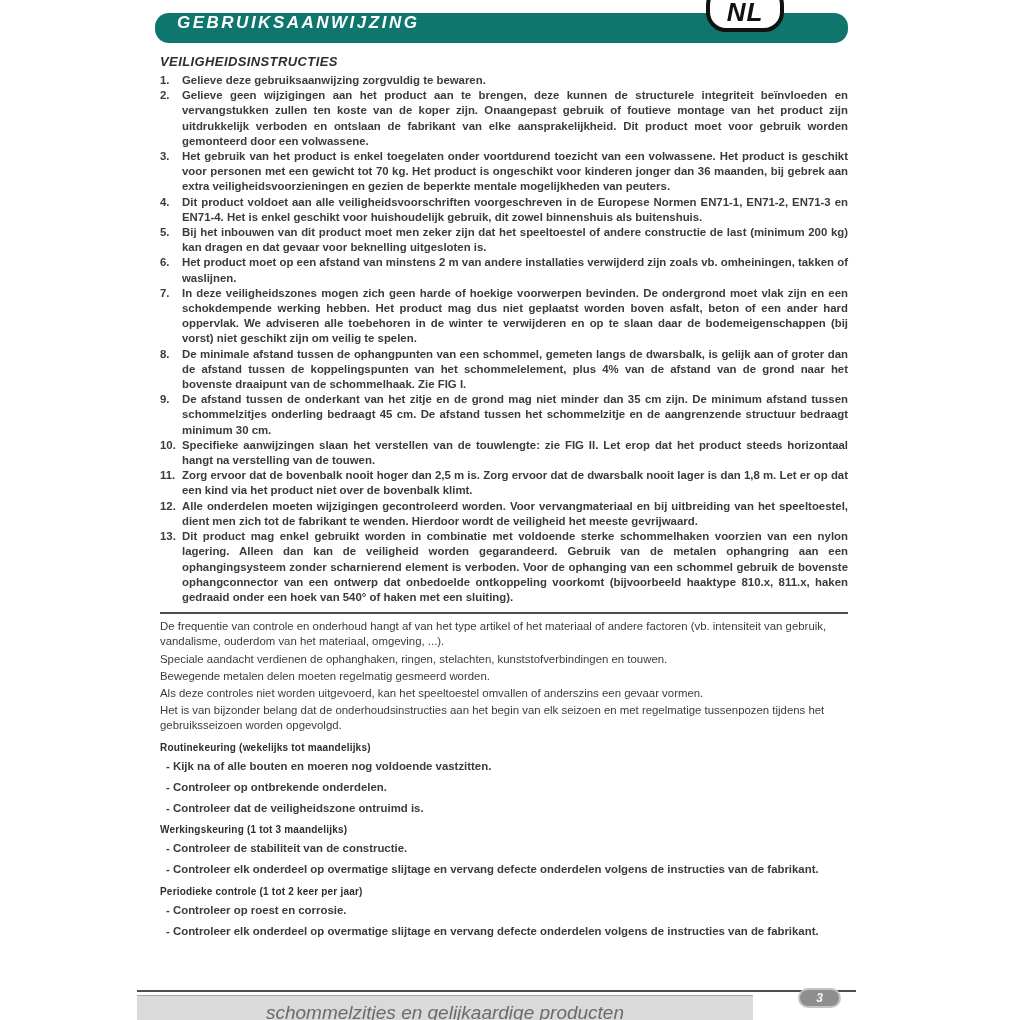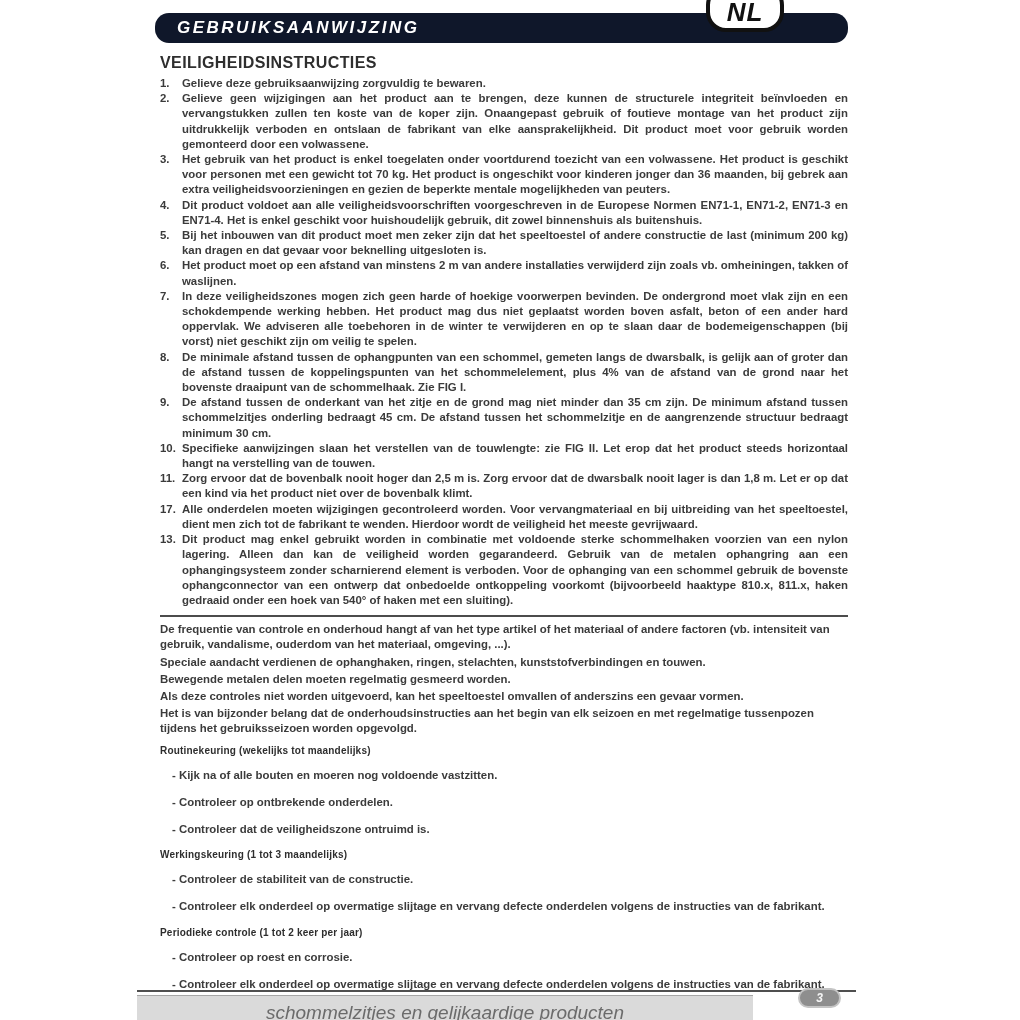--- a/index.html
+++ b/index.html
@@ -3,67 +3,67 @@
 <meta charset="utf-8">
 <style>
   html,body{margin:0;padding:0;background:#fff;}
   .page{
     position:relative;width:1020px;height:1020px;overflow:hidden;background:#fff;
     font-family:"Liberation Sans","DejaVu Sans",sans-serif;color:#3b3b3b;
   }
   
   .header-bar{
     position:absolute;left:155px;top:13px;width:693px;height:30px;
-    background:#0f172a;border-radius:14px;display:flex;align-items:center;
+    background:#0f766e;border-radius:14px;display:flex;
   }
   .header-title{
     color:#ffffff;font-weight:bold;font-style:italic;font-size:17px;
     letter-spacing:2.5px;padding-left:22px;white-space:nowrap;
   }
   .nl-badge{
     position:absolute;left:706px;top:-15px;width:78px;height:47px;
     background:#ffffff;border:4px solid #111;border-radius:20px;
     display:flex;align-items:center;justify-content:center;box-sizing:border-box;
   }
   .nl-badge span{
     font-weight:bold;font-style:italic;font-size:26px;color:#111;
     letter-spacing:1px;transform:translateY(4px);
   }
   
   .content{position:absolute;left:160px;top:54px;width:688px;}
   .sec-head{
-    margin:0 0 4px 0;font-size:16px;font-weight:bold;
+    margin:0 0 4px 0;font-size:13px;font-weight:bold;font-style:italic;
     color:#2e2e2e;letter-spacing:0.4px;
   }
   .num-list{width:100%;}
   .num-item{display:flex;align-items:flex-start;}
   .num-item .num{
     flex:0 0 22px;font-weight:bold;font-size:11.4px;line-height:15.2px;
   }
   .num-item .txt{
     flex:1;font-weight:bold;font-size:11.4px;line-height:15.2px;
     text-align:justify;
   }
   .divider{
     border:none;border-top:2px solid #4c4c4c;margin:7px 0 5px 0;
   }
   .big-head{
     margin:0 0 5px 0;font-size:16.5px;font-weight:bold;font-style:italic;
     color:#2b2b2b;letter-spacing:0.2px;
   }
   .para{
-    margin:0 0 2px 0;font-weight:bold;font-size:11.4px;line-height:15.2px;
+    margin:0 0 2px 0;font-weight:normal;font-size:11.4px;line-height:15.2px;
     text-align:left;
   }
   .sub-title{
     margin:8px 0 2px 0;font-size:10px;font-weight:bold;color:#2e2e2e;
     letter-spacing:0.2px;
   }
   .dash-item{
-    margin:12px;font-weight:bold;font-size:11.4px;line-height:15.2px;
+    margin:6px;font-weight:bold;font-size:11.4px;line-height:15.2px;
     text-align:justify;
   }
   
   .footer-line{
     position:absolute;left:137px;top:990px;width:719px;height:2px;background:#4f4f4f;
   }
   .page-badge{
     position:absolute;left:798px;top:988px;width:43px;height:20px;
     background:#8e8e8e;border:2px solid #c4c4c4;border-radius:11px;
     box-sizing:border-box;display:flex;align-items:center;justify-content:center;
@@ -148,21 +148,21 @@
           <span class="num">10.</span>
           <div class="txt">Specifieke aanwijzingen slaan het verstellen van de touwlengte: zie FIG II. Let erop dat het product steeds horizontaal hangt na verstelling van de touwen.</div>
         </div>
 
         <div class="num-item">
           <span class="num">11.</span>
           <div class="txt">Zorg ervoor dat de bovenbalk nooit hoger dan 2,5 m is. Zorg ervoor dat de dwarsbalk nooit lager is dan 1,8 m. Let er op dat een kind via het product niet over de bovenbalk klimt.</div>
         </div>
 
         <div class="num-item">
-          <span class="num">17.</span>
+          <span class="num">12.</span>
           <div class="txt">Alle onderdelen moeten wijzigingen gecontroleerd worden. Voor vervangmateriaal en bij uitbreiding van het speeltoestel, dient men zich tot de fabrikant te wenden. Hierdoor wordt de veiligheid het meeste gevrijwaard.</div>
         </div>
 
         <div class="num-item">
           <span class="num">13.</span>
           <div class="txt">Dit product mag enkel gebruikt worden in combinatie met voldoende sterke schommelhaken voorzien van een nylon lagering. Alleen dan kan de veiligheid worden gegarandeerd. Gebruik van de metalen ophangring aan een ophangingsysteem zonder scharnierend element is verboden. Voor de ophanging van een schommel gebruik de bovenste ophangconnector van een ontwerp dat onbedoelde ontkoppeling voorkomt (bijvoorbeeld haaktype 810.x, 811.x, haken gedraaid onder een hoek van 540° of haken met een sluiting).</div>
         </div>
       </div>
 
     <hr class="divider">

